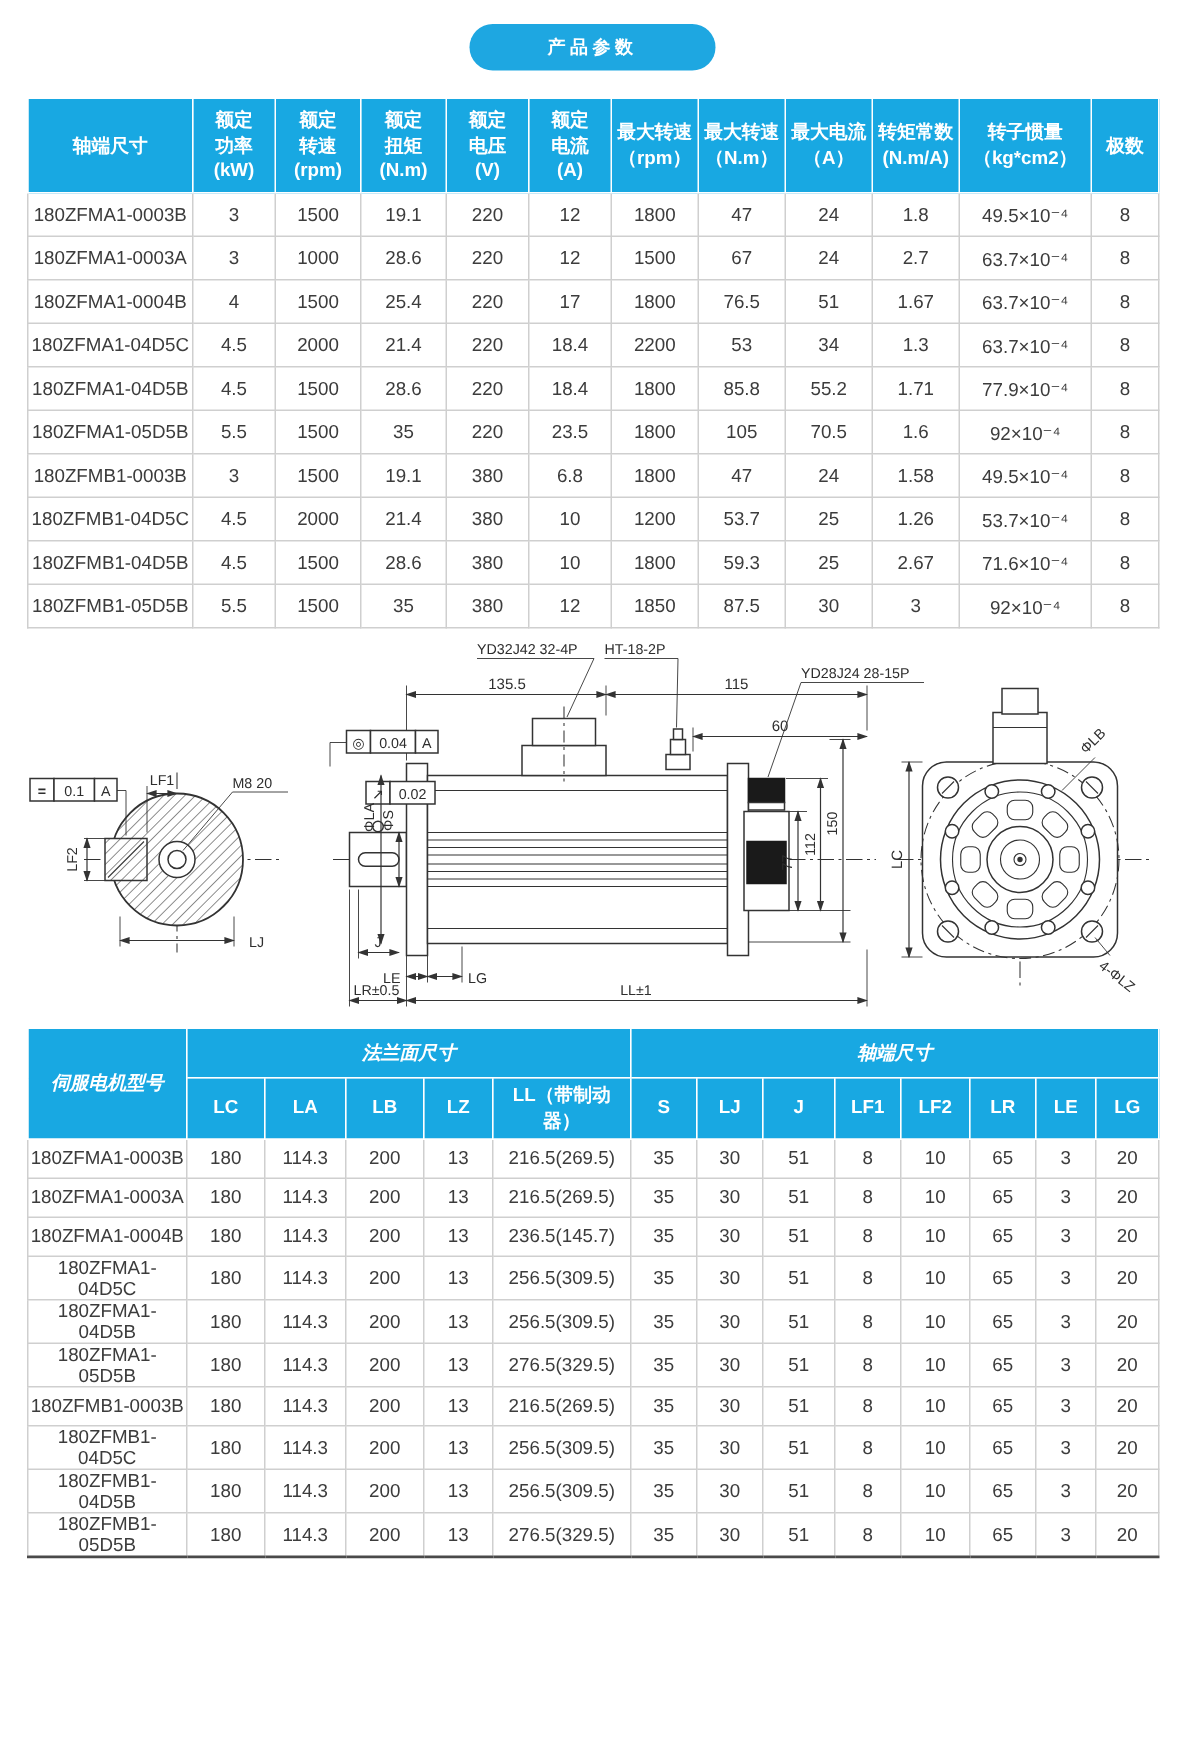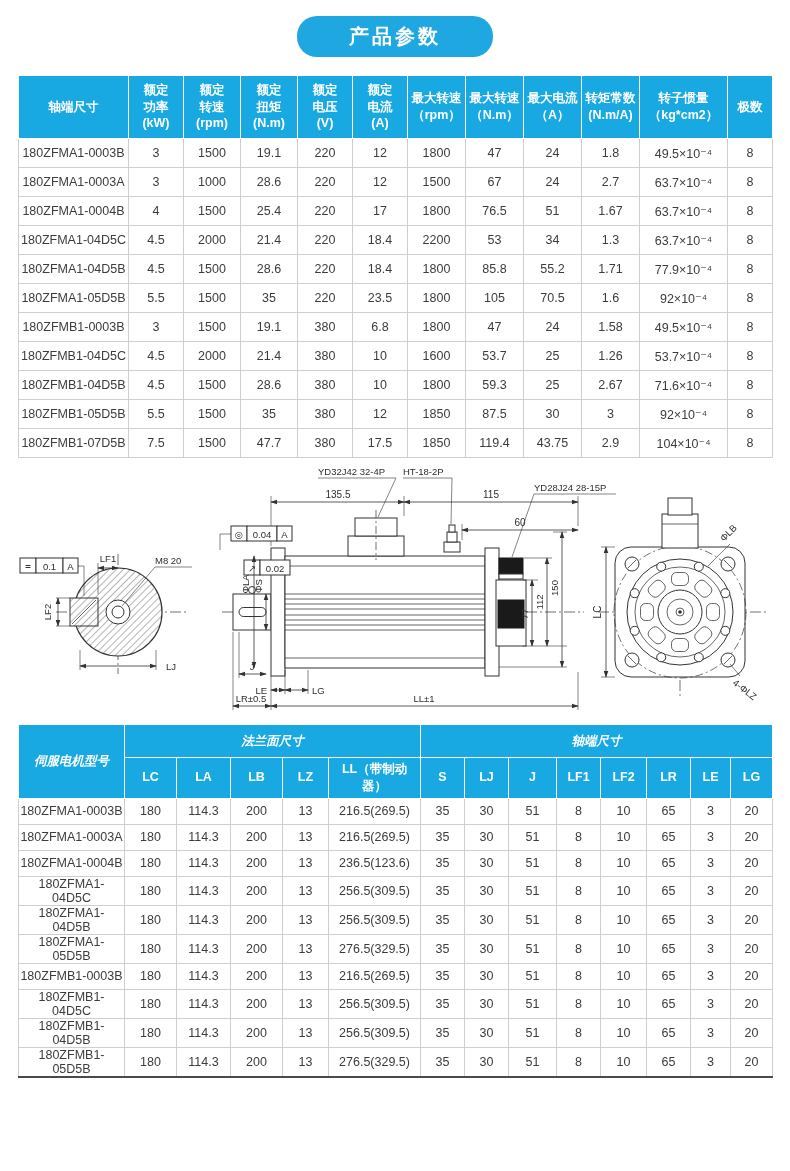--- a/index.html
+++ b/index.html
@@ -1,19 +1,19 @@
 <!DOCTYPE html>
 <html lang="zh"><head>
 <meta charset="utf-8">
 <style>
   html,body{margin:0;padding:0;background:#fff;}
   body{width:790px;font-family:"Liberation Sans","DejaVu Sans",sans-serif;color:#3a3a3a;}
   .page{width:790px;padding:0 18px;box-sizing:border-box;}
   .banner-wrap{text-align:center;margin:16px 0 18px 0;}
-  .banner{display:inline-block;background:#1ea7e1;color:#fff;font-size:20px;font-weight:bold;
+  .banner{display:inline-block;background:#1ea7e1;color:#fff;font-size:12px;font-weight:bold;
           letter-spacing:3px;padding:7px 52px;border-radius:20px;}
   table{border-collapse:collapse;table-layout:fixed;width:754px;margin:0 auto;}
   th{background:#18a8e2;color:#fff;font-size:12.5px;font-weight:bold;border:1px solid #fff;
      white-space:pre-line;text-align:center;vertical-align:middle;padding:3px 1px;line-height:1.35;}
   td{border:1px solid #cfcfcf;font-size:12.5px;text-align:center;vertical-align:middle;
      padding:0 1px;color:#3c3c3c;}
   .params-table td{height:28px;}
   .dim-table td{height:25px;}
   .params-table th{height:56px;}
   .dim-table thead tr:first-child th{height:26px;font-style:italic;}
@@ -185,21 +185,21 @@
           <td>49.5×10⁻⁴</td>
           <td>8</td>
         </tr>
         <tr>
           <td>180ZFMB1-04D5C</td>
           <td>4.5</td>
           <td>2000</td>
           <td>21.4</td>
           <td>380</td>
           <td>10</td>
-          <td>1600</td>
+          <td>1200</td>
           <td>53.7</td>
           <td>25</td>
           <td>1.26</td>
           <td>53.7×10⁻⁴</td>
           <td>8</td>
         </tr>
         <tr>
           <td>180ZFMB1-04D5B</td>
           <td>4.5</td>
           <td>1500</td>
@@ -218,34 +218,20 @@
           <td>5.5</td>
           <td>1500</td>
           <td>35</td>
           <td>380</td>
           <td>12</td>
           <td>1850</td>
           <td>87.5</td>
           <td>30</td>
           <td>3</td>
           <td>92×10⁻⁴</td>
-          <td>8</td>
-        </tr>
-        <tr>
-          <td>180ZFMB1-07D5B</td>
-          <td>7.5</td>
-          <td>1500</td>
-          <td>47.7</td>
-          <td>380</td>
-          <td>17.5</td>
-          <td>1850</td>
-          <td>119.4</td>
-          <td>43.75</td>
-          <td>2.9</td>
-          <td>104×10⁻⁴</td>
           <td>8</td>
         </tr>
       </tbody>
   </table>
 
 
   <div class="drawing">
     <svg width="754" height="252" viewBox="0 0 754 252">
       <defs>
         <pattern id="hatch" width="5" height="5" patternUnits="userSpaceOnUse" patternTransform="rotate(45)">
@@ -535,21 +521,21 @@
           <td>65</td>
           <td>3</td>
           <td>20</td>
         </tr>
         <tr>
           <td>180ZFMA1-0004B</td>
           <td>180</td>
           <td>114.3</td>
           <td>200</td>
           <td>13</td>
-          <td>236.5(123.6)</td>
+          <td>236.5(145.7)</td>
           <td>35</td>
           <td>30</td>
           <td>51</td>
           <td>8</td>
           <td>10</td>
           <td>65</td>
           <td>3</td>
           <td>20</td>
         </tr>
         <tr>

